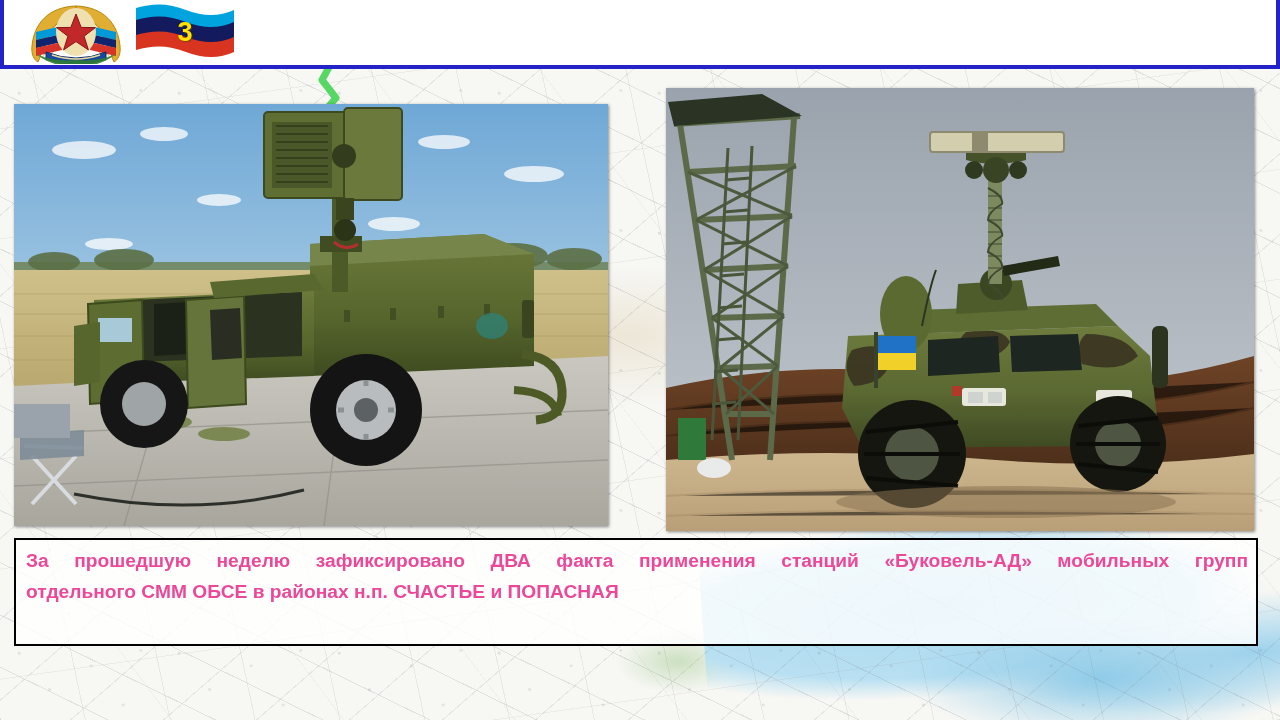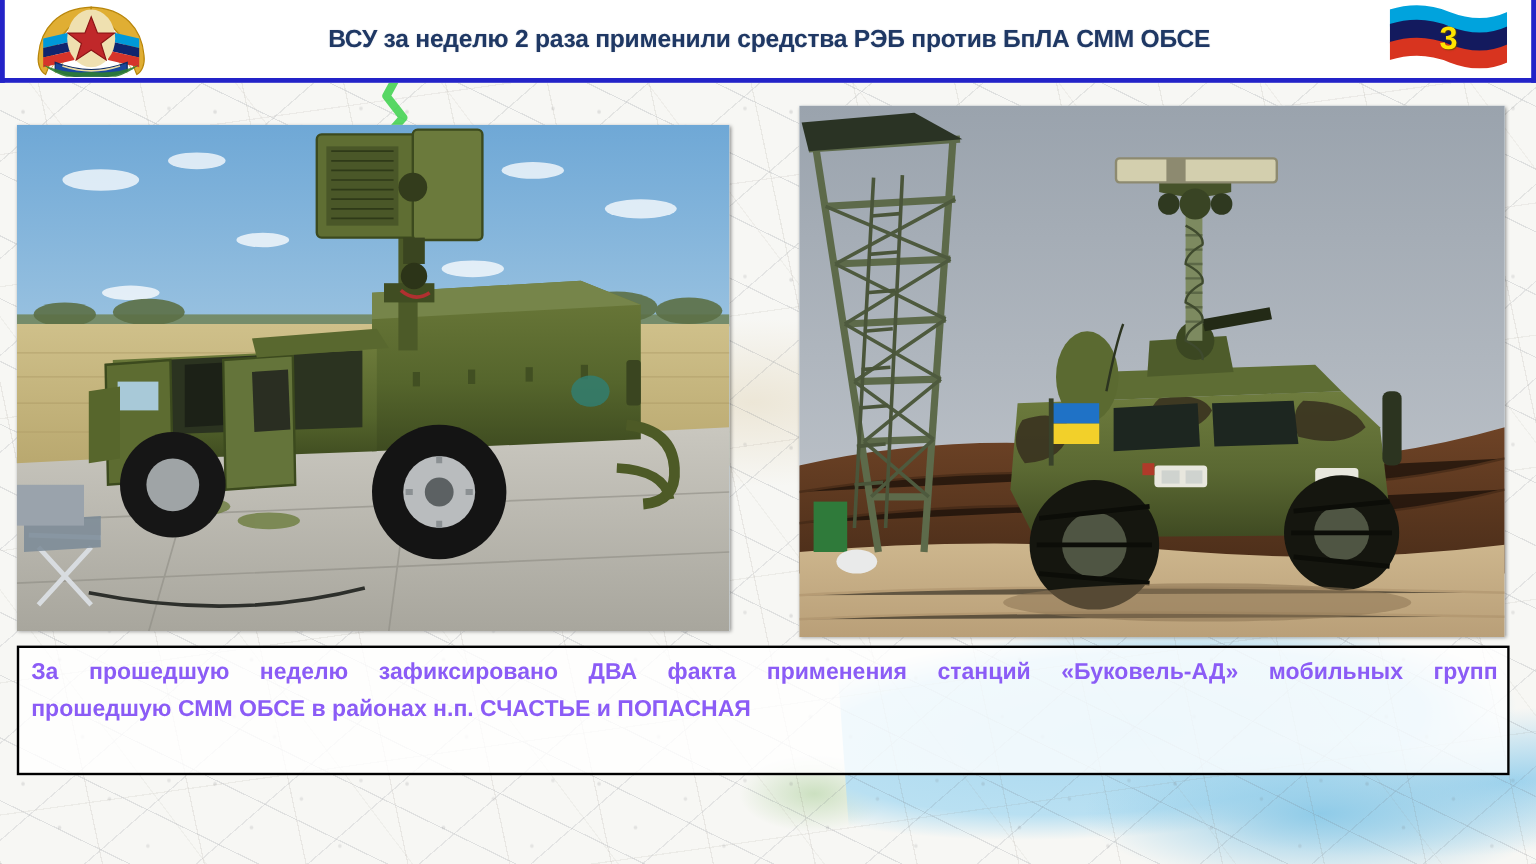--- a/index.html
+++ b/index.html
@@ -152,21 +152,21 @@
     width: 1244px; height: 108px;
     background: rgba(255,255,255,.80);
     border: 2px solid #000000;
     padding: 5px 8px 4px 10px;
   }
   .caption p {
     margin: 0;
     font-size: 19.2px;
     font-weight: bold;
     line-height: 31px;
-    color: #8b5cf6;
+    color: #ec4899;
     text-align: justify;
     text-align-last: left;
     white-space: nowrap;
   }
   .caption .line-just {
     white-space: normal;
     text-align: justify;
     text-align-last: justify;
   }
 </style>
@@ -223,21 +223,20 @@
 
         <path d="M54 12 L59.2 25.4 L73.4 25.6 L62.1 34.2 L66.4 47.9 L54 39.6 L41.6 47.9 L45.9 34.2 L34.6 25.6 L48.8 25.4 Z" fill="#c0282a" stroke="#8c1416" stroke-width="1"></path>
 
         <path d="M24 50 Q54 62 84 50 L84 57 Q54 69 24 57 Z" fill="#19489c" stroke="#0d2a63" stroke-width="1"></path>
         <path d="M30 53 Q54 61 78 53" fill="none" stroke="#e8d9a0" stroke-width="1.4"></path>
 
         <path d="M14 52 Q32 66 54 64 Q76 66 94 52 Q76 60 54 58 Q32 60 14 52 Z" fill="#2e7d32" opacity=".9"></path>
       </svg>
     </div>
 
-    <div class="header-title">ВСУ за неделю 2 раза применили средства РЭБ против БпЛА СММ ОБСЕ</div>
 
     <div class="flag-wrap">
       <svg viewBox="0 0 110 62" aria-hidden="true">
         <defs>
           <clipPath id="flagClip">
             <path d="M6 6 Q32 -2 56 8 Q82 18 104 8 L104 50 Q82 60 56 50 Q32 40 6 48 Z"></path>
           </clipPath>
         </defs>
         <g clip-path="url(#flagClip)">
           <path d="M6 2 Q32 -6 56 4 Q82 14 104 4 L104 22 Q82 32 56 22 Q32 12 6 20 Z" fill="#00a3dd"></path>
@@ -505,16 +504,16 @@
           <path d="M412 338 L492 330 M410 356 L494 356 M412 376 L492 384"></path>
         </g>
       </g>
 
       <ellipse cx="340" cy="414" rx="170" ry="16" fill="#8d7554" opacity=".55"></ellipse>
     </svg>
   </div>
 
   <div class="caption">
     <p class="line-just">За прошедшую неделю зафиксировано ДВА факта применения станций «Буковель-АД» мобильных групп</p>
-    <p>прошедшую СММ ОБСЕ в районах н.п. СЧАСТЬЕ и ПОПАСНАЯ</p>
+    <p>отдельного СММ ОБСЕ в районах н.п. СЧАСТЬЕ и ПОПАСНАЯ</p>
   </div>
 
 </div>
 
 </body></html>

